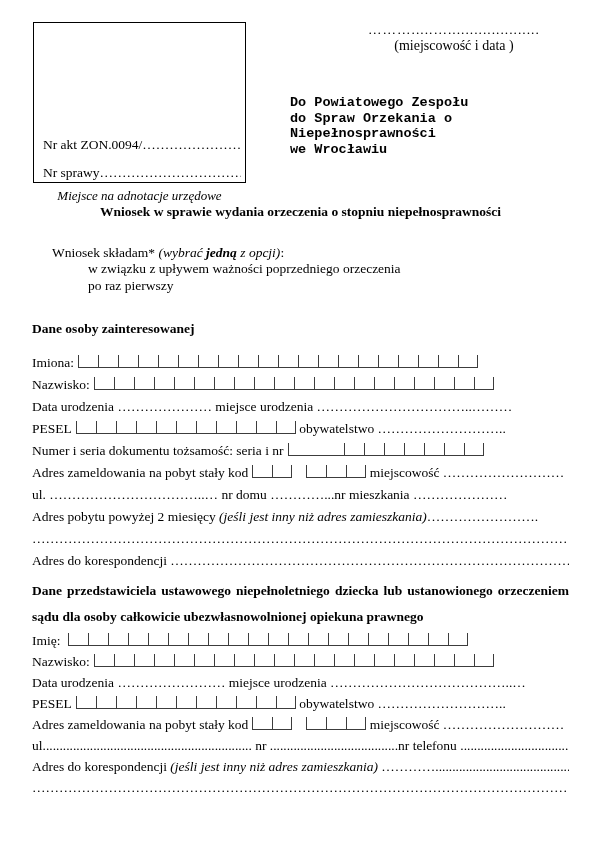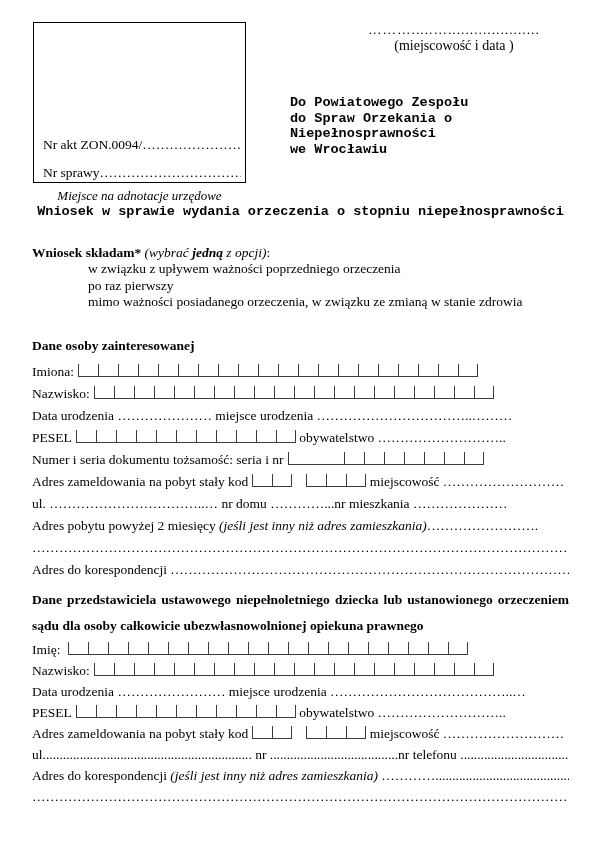--- a/index.html
+++ b/index.html
@@ -21,30 +21,30 @@
   .annot-caption {
     position:absolute; left:33px; top:188px; width:213px; text-align:center;
     font-style:italic; font-size:13px;
   }
   .place-date { position:absolute; left:368px; top:22px; width:172px; text-align:center; }
   .place-date .dots { white-space:nowrap; overflow:hidden; letter-spacing:1px; }
   .place-date .cap  { font-size:14px; }
   .addressee { position:absolute; left:290px; top:95px; font-weight:bold; line-height:15.5px;font-family:Liberation Mono, monospace; }
   
   .body { position:absolute; left:32px; top:203px; width:537px; }
-  .title { text-align:center; font-weight:bold; line-height:17px;font-family:Liberation Mono, monospace; }
+  .title { text-align:center; font-weight:bold; line-height:17px; }
   .intro { margin-top:24px; line-height:17px; white-space:nowrap; overflow:hidden; }
-  .b  { font-weight:bold; }
+  .b  { font-weight:normal;margin-left:20px; }
   .it { font-style:italic; }
   .bit{ font-weight:bold; font-style:italic; }
   .options { margin-left:56px; }
   .options .opt { line-height:16.5px; white-space:nowrap; overflow:hidden; }
   .sec-heading { margin-top:26px; font-weight:bold; line-height:17px; }
   .sec2-heading { margin-top:6px; font-weight:bold; line-height:26px; text-align:justify; }
-  .rows1 { margin-top:7px; }
+  .rows1 { margin-top:15px; }
   .row  { height:22px; line-height:22px; white-space:nowrap; overflow:hidden; }
   .rows2 .row { height:21px; line-height:21px; }
   
   .boxes { display:inline-flex; vertical-align:-1px; margin-left:4px; }
   .cell {
     display:inline-block; width:20px; height:13px;
     border-left:1px solid #3c3c3c; border-bottom:1px solid #3c3c3c;
   }
   .boxes .cell:last-child { border-right:1px solid #3c3c3c; }
   .cell.wide { width:56px; }
@@ -74,21 +74,20 @@
 
   <div class="body">
 
     <div class="title">Wniosek w sprawie wydania orzeczenia o stopniu niepełnosprawności</div>
 
     <div class="intro"><span class="b">Wniosek składam*</span><span class="it"> (wybrać </span><span class="bit">jedną</span><span class="it"> z opcji)</span><span>:</span></div>
 
     <div class="options">
       <div class="opt">w związku z upływem ważności poprzedniego orzeczenia</div>
       <div class="opt">po raz pierwszy</div>
-      <div class="opt">mimo ważności posiadanego orzeczenia, w związku ze zmianą w stanie zdrowia</div>
     </div>
 
     <div class="sec-heading">Dane osoby zainteresowanej</div>
 
     <div class="rows1">
 
       <div class="row"><span>Imiona:</span><span class="boxes">
             <span class="cell"></span>
             <span class="cell"></span>
             <span class="cell"></span>

